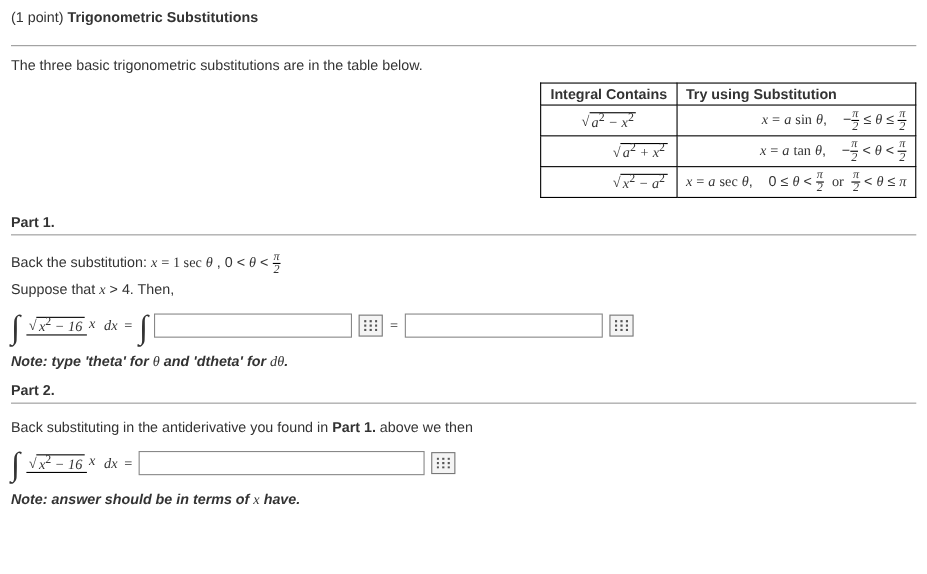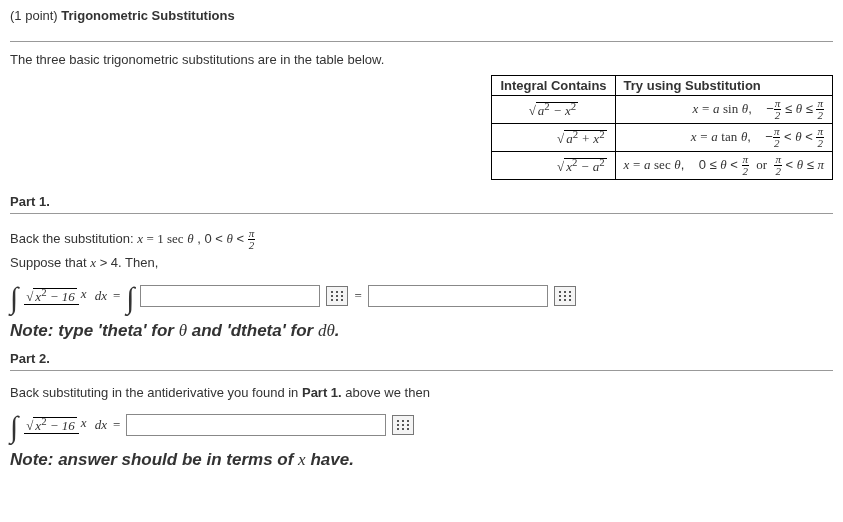--- a/index.html
+++ b/index.html
@@ -102,21 +102,21 @@
     align-items: center;
     justify-content: center;
     cursor: pointer;
     vertical-align: middle;
   }
   .kbd-icon svg { display:block; }
   .note {
     font-style: italic;
     font-weight: bold;
     margin: 8px 0 4px 0;
-    font-size: 17px;
+    font-size: 13px;
   }
   .note .mathvar { font-family:"Times New Roman",serif; font-style:italic; font-weight:normal;}
   .small-frac {
     display:inline-flex; flex-direction:column; align-items:center;
     font-family:"Times New Roman",serif; font-size:11px; line-height:1;
     vertical-align:middle; font-style: italic;
   }
   .small-frac .n{border-bottom:1px solid #000; padding:0 1px;}
   .small-frac .d{padding:0 1px;}
   p { margin: 4px 0; }

